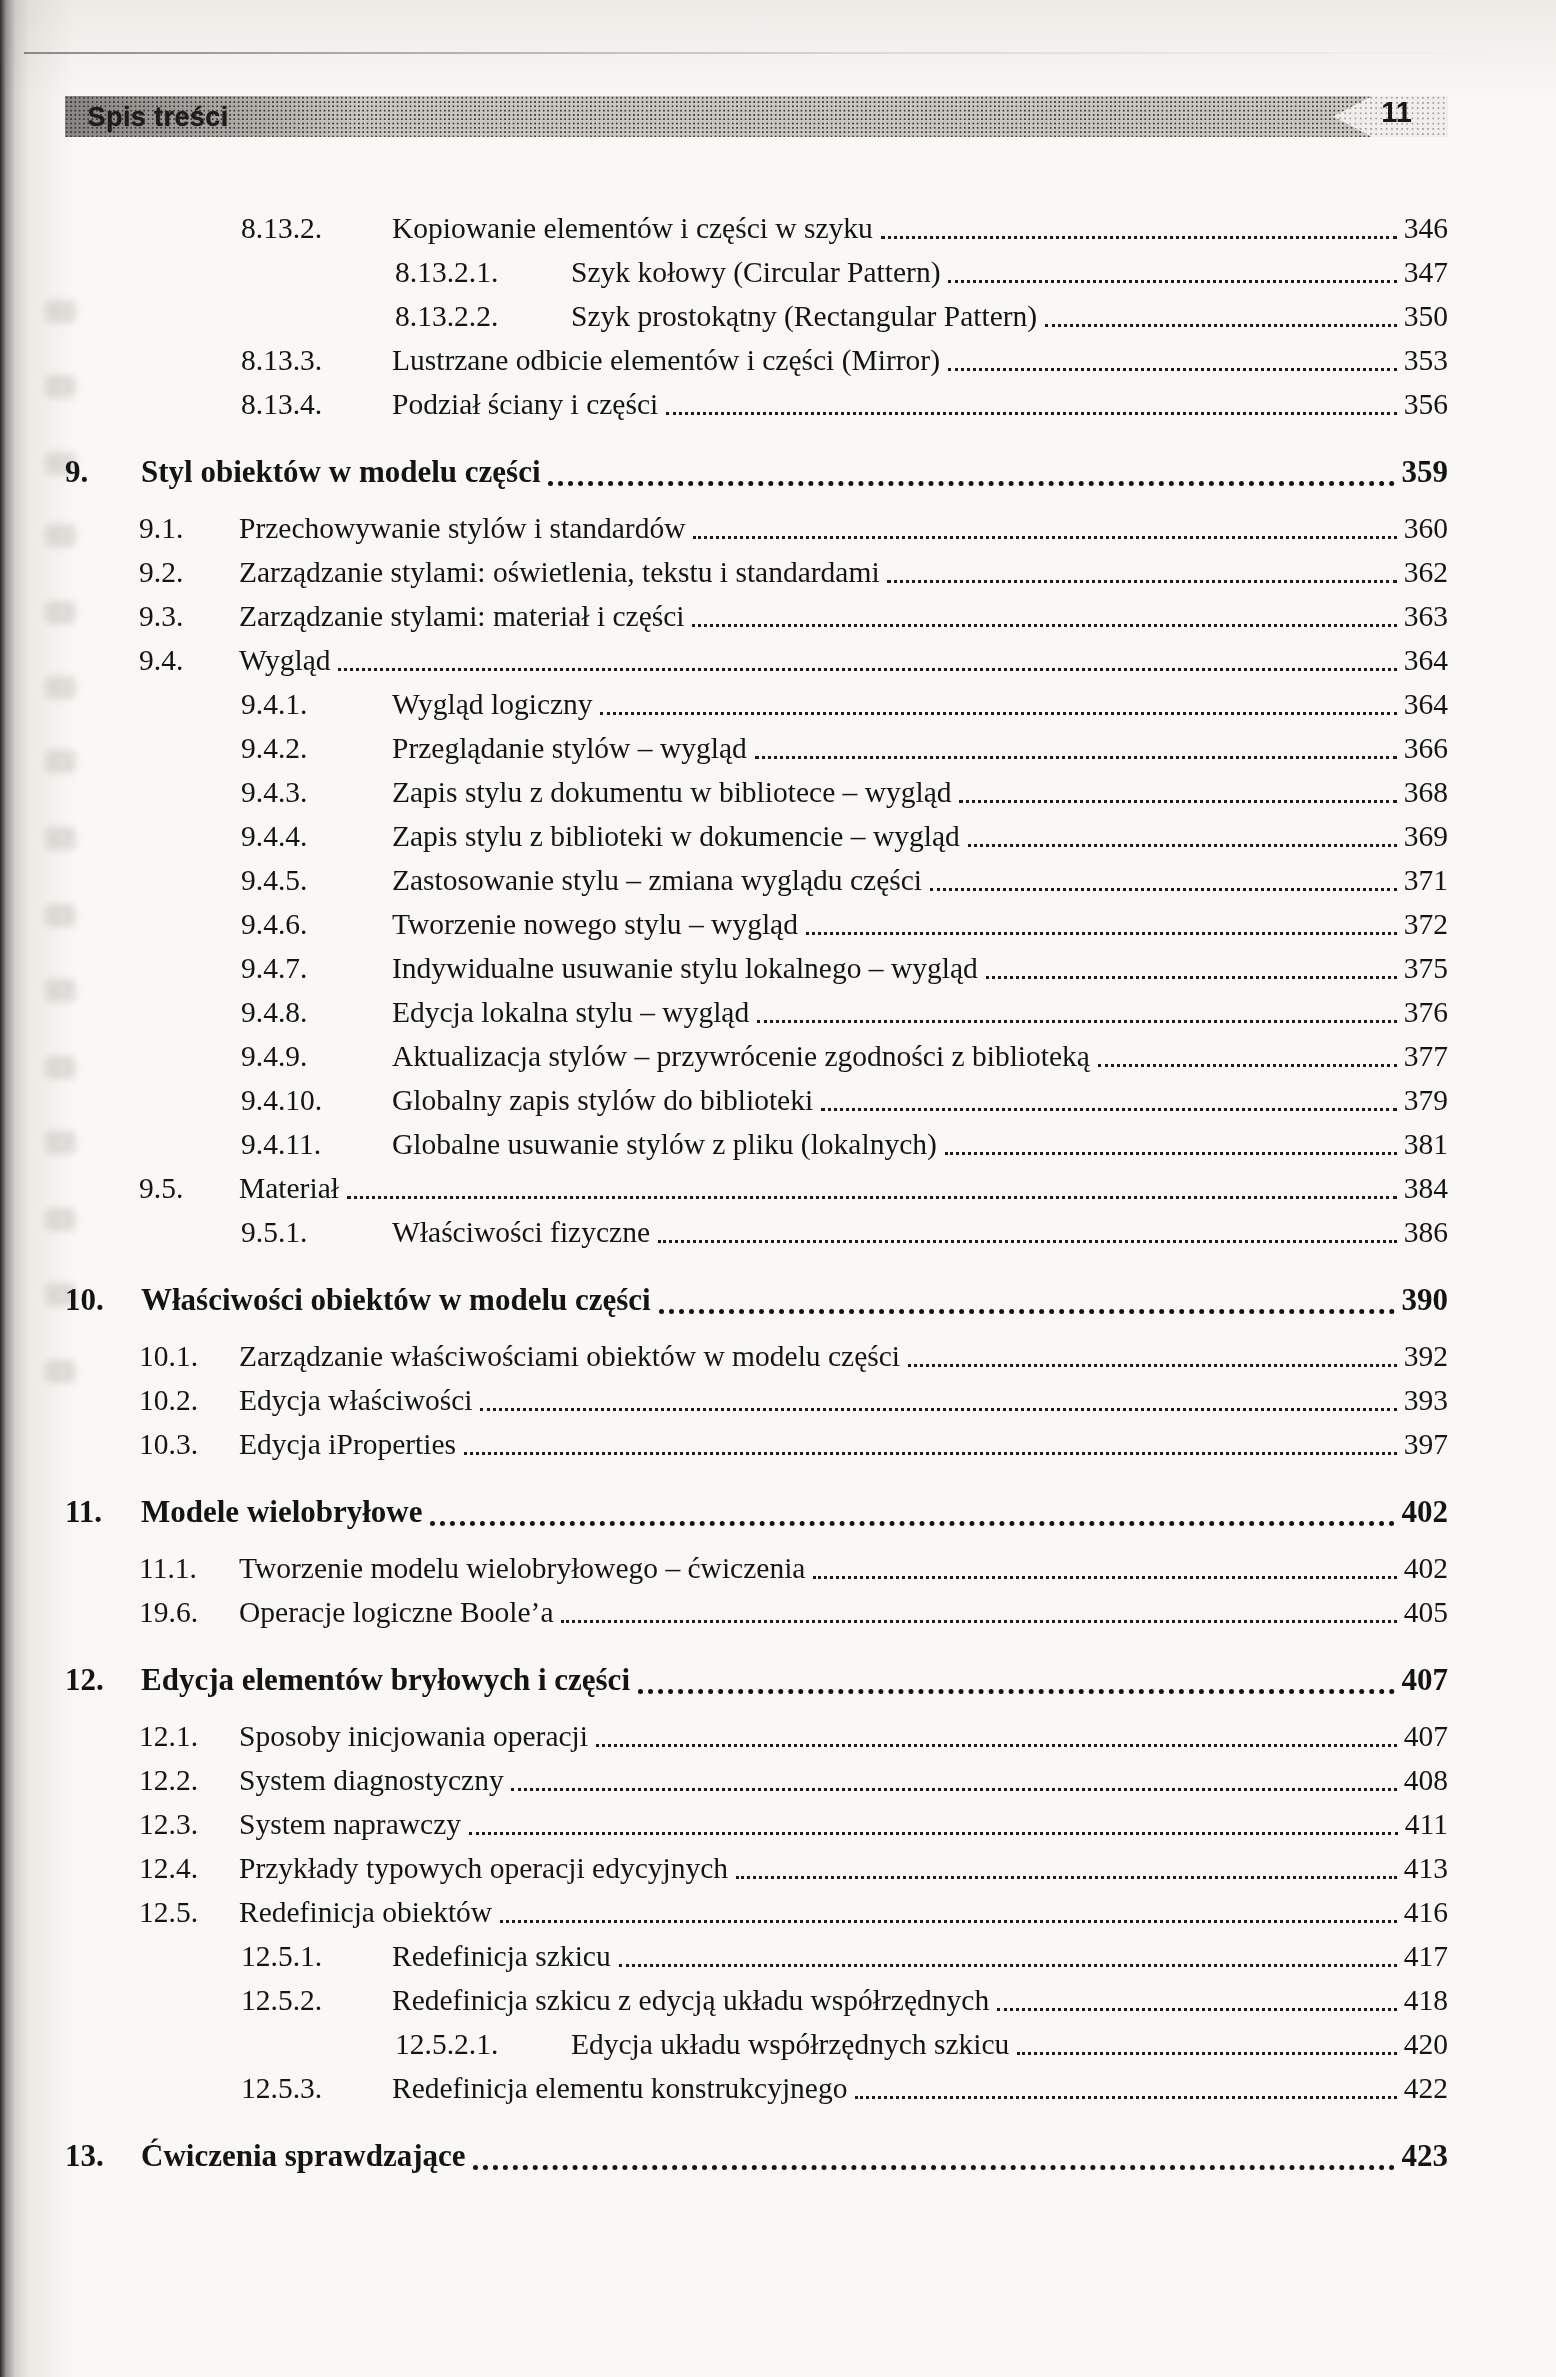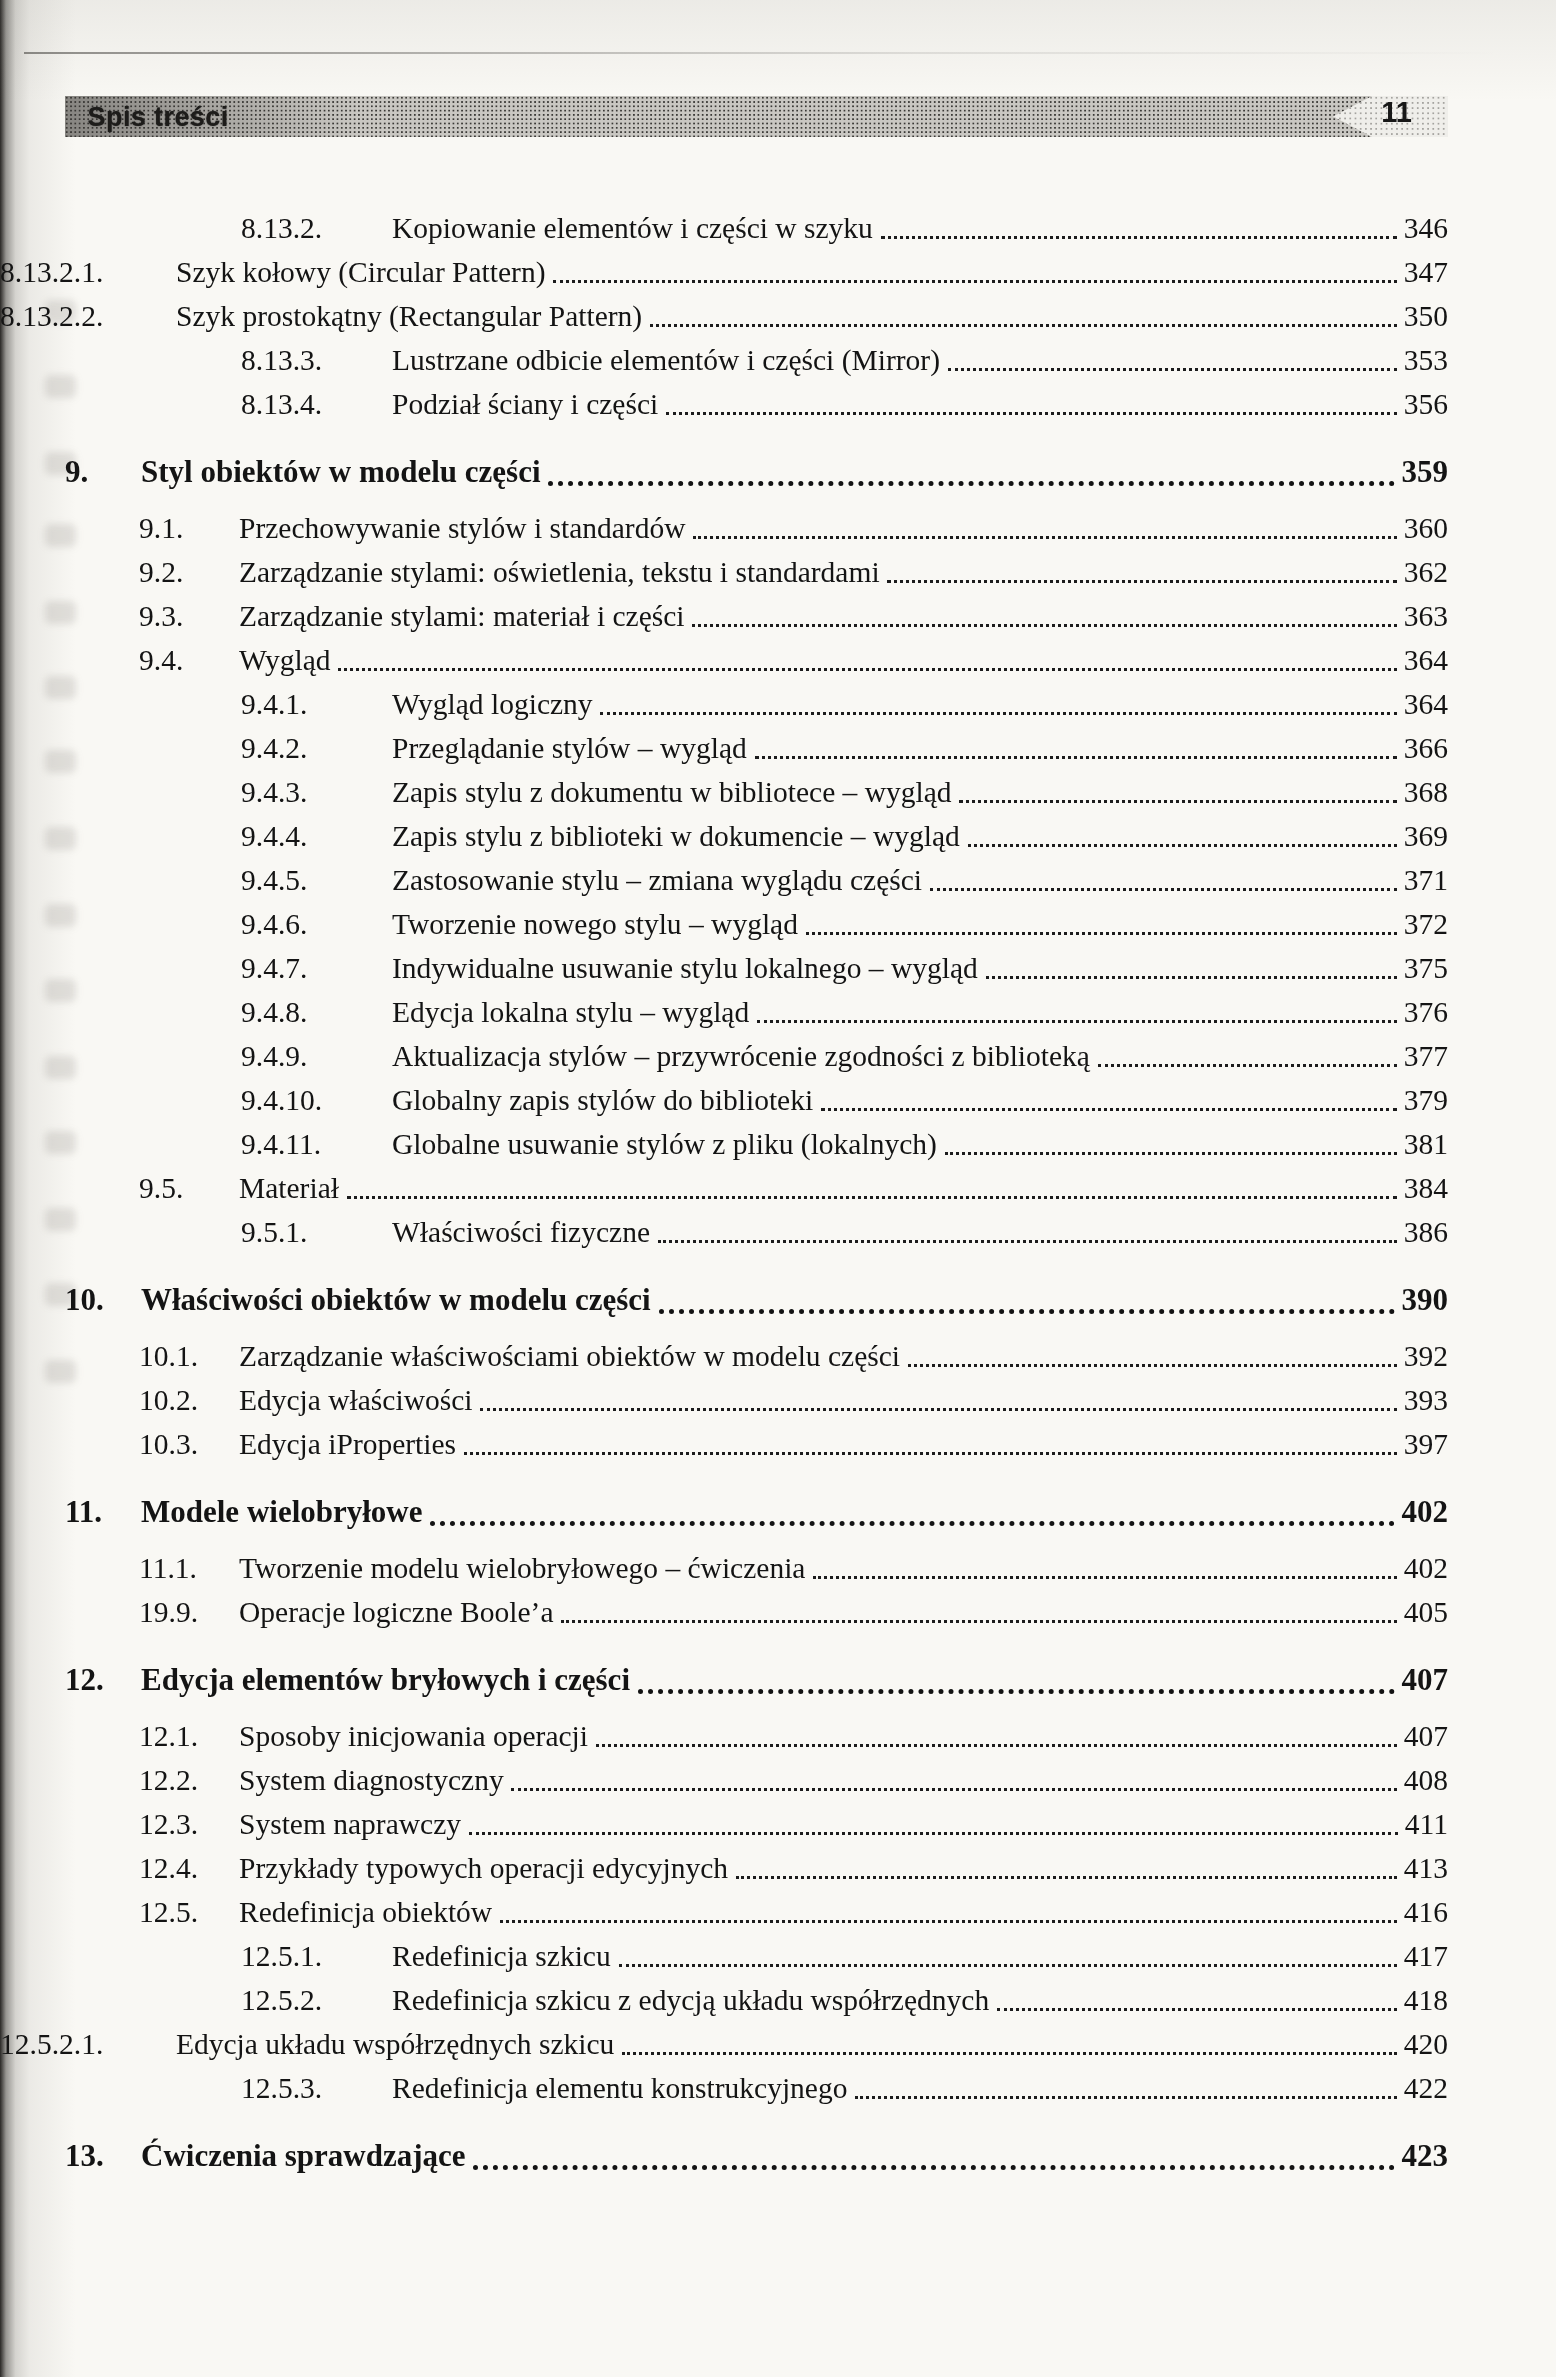--- a/index.html
+++ b/index.html
@@ -67,21 +67,21 @@
   .row .num{flex:none;}
   .row .title{flex:none;white-space:nowrap;}
   .row .leader{
     flex:1 1 auto;min-width:21px;align-self:flex-end;
     border-bottom:3.5px dotted #1c1c1c;margin:0 7px 12px 7.8px;
   }
   .row .page{flex:none;}
   .lvl1{padding-left:65px;}  .lvl1 .num{width:76px;}
   .lvl2{padding-left:139px;} .lvl2 .num{width:100px;}
   .lvl3{padding-left:241px;} .lvl3 .num{width:151px;}
-  .lvl4{justify-content:center;} .lvl4 .num{width:176px;}
+  .lvl4{padding-left:395px;justify-content:center;} .lvl4 .num{width:176px;}
   .row.bold{
     font-weight:bold;font-size:31px;height:47px;margin:22.6px 0 10.4px 0;
   }
   .row.bold .leader{border-bottom:5.2px dotted #131313;margin-bottom:10.4px;}
 </style>
 </head>
 <body>
 
 <div class="gutter"></div>
 <div class="top-vignette"></div>
@@ -281,21 +281,21 @@
     <span class="leader"></span>
     <span class="page">402</span>
   </div>
     <div class="row lvl2">
     <span class="num">11.1.</span>
     <span class="title">Tworzenie modelu wielobryłowego – ćwiczenia</span>
     <span class="leader"></span>
     <span class="page">402</span>
   </div>
     <div class="row lvl2">
-    <span class="num">19.9.</span>
+    <span class="num">19.6.</span>
     <span class="title">Operacje logiczne Boole’a</span>
     <span class="leader"></span>
     <span class="page">405</span>
   </div>
     <div class="row lvl1 bold">
     <span class="num">12.</span>
     <span class="title">Edycja elementów bryłowych i części</span>
     <span class="leader"></span>
     <span class="page">407</span>
   </div>

